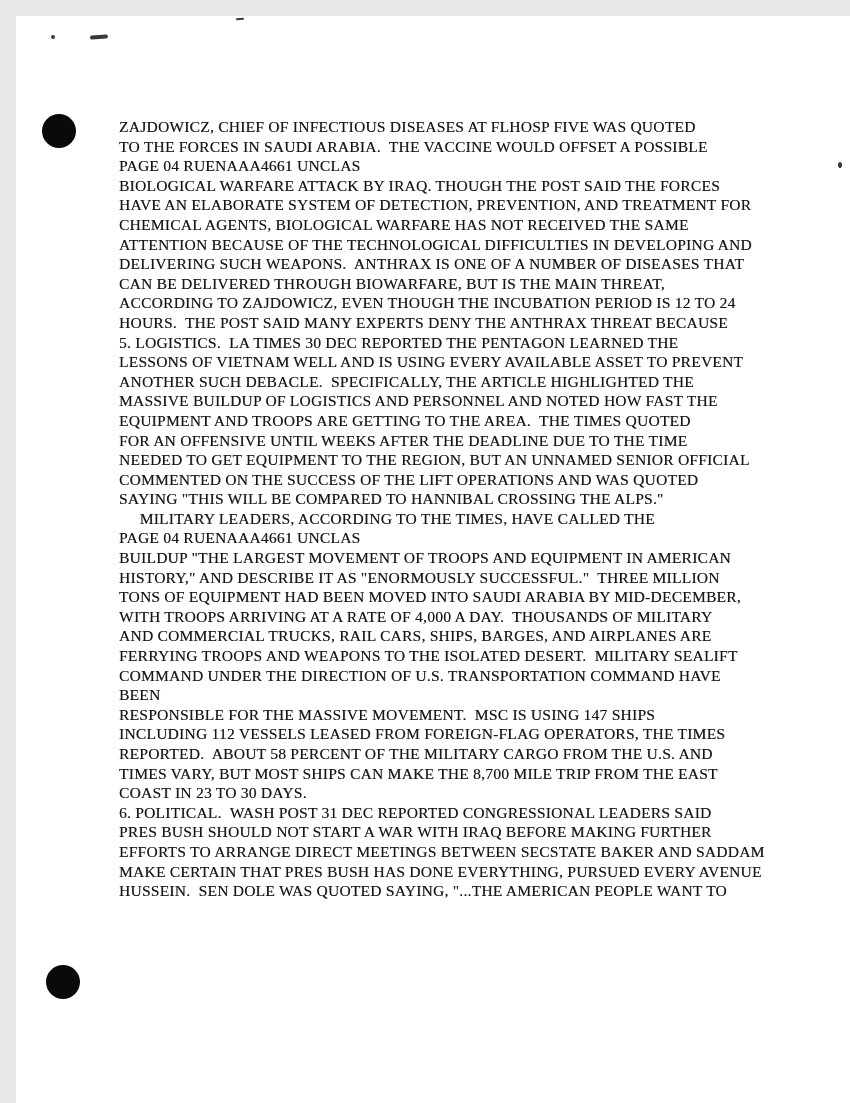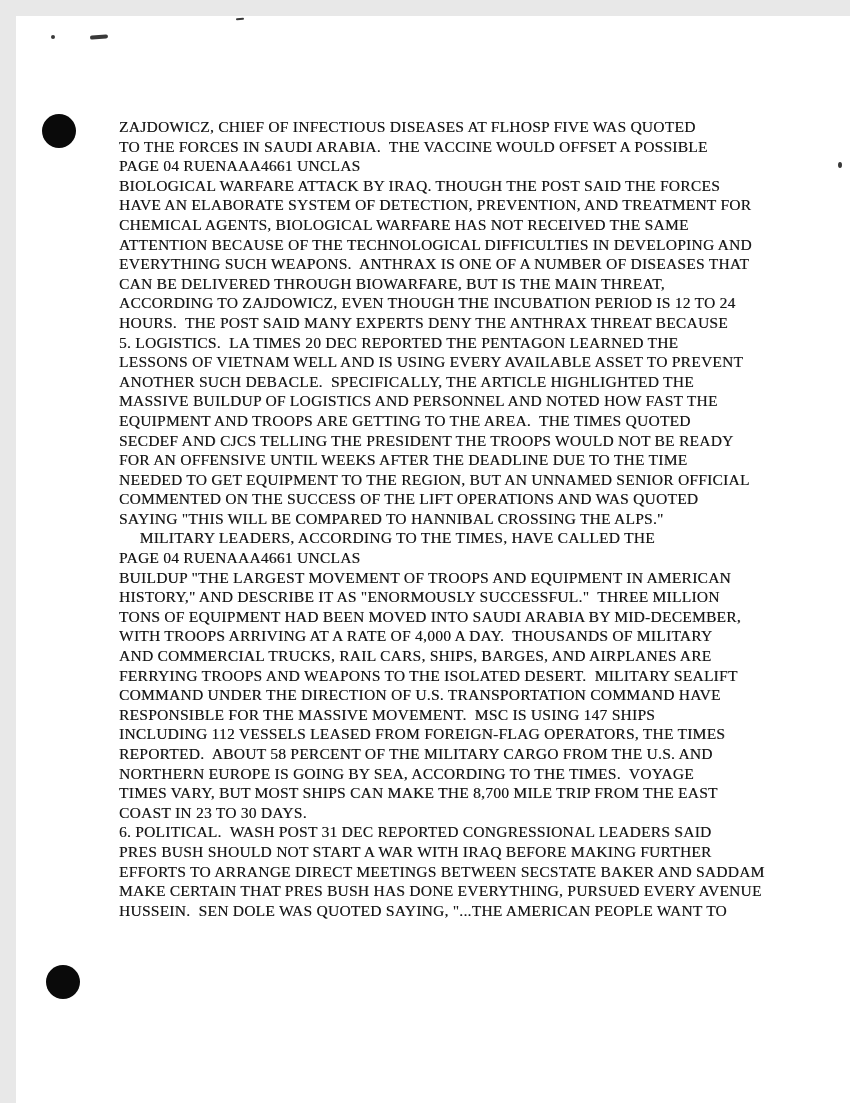--- a/index.html
+++ b/index.html
@@ -56,47 +56,46 @@
 
 <div class="scan-page">
   <div class="text-block">
       <div class="doc-line">ZAJDOWICZ, CHIEF OF INFECTIOUS DISEASES AT FLHOSP FIVE WAS QUOTED</div>
       <div class="doc-line">TO THE FORCES IN SAUDI ARABIA.  THE VACCINE WOULD OFFSET A POSSIBLE</div>
       <div class="doc-line">PAGE 04 RUENAAA4661 UNCLAS</div>
       <div class="doc-line">BIOLOGICAL WARFARE ATTACK BY IRAQ. THOUGH THE POST SAID THE FORCES</div>
       <div class="doc-line">HAVE AN ELABORATE SYSTEM OF DETECTION, PREVENTION, AND TREATMENT FOR</div>
       <div class="doc-line">CHEMICAL AGENTS, BIOLOGICAL WARFARE HAS NOT RECEIVED THE SAME</div>
       <div class="doc-line">ATTENTION BECAUSE OF THE TECHNOLOGICAL DIFFICULTIES IN DEVELOPING AND</div>
-      <div class="doc-line">EVERYTHING SUCH WEAPONS.  ANTHRAX IS ONE OF A NUMBER OF DISEASES THAT</div>
+      <div class="doc-line">DELIVERING SUCH WEAPONS.  ANTHRAX IS ONE OF A NUMBER OF DISEASES THAT</div>
       <div class="doc-line">CAN BE DELIVERED THROUGH BIOWARFARE, BUT IS THE MAIN THREAT,</div>
       <div class="doc-line">ACCORDING TO ZAJDOWICZ, EVEN THOUGH THE INCUBATION PERIOD IS 12 TO 24</div>
       <div class="doc-line">HOURS.  THE POST SAID MANY EXPERTS DENY THE ANTHRAX THREAT BECAUSE</div>
-      <div class="doc-line">5. LOGISTICS.  LA TIMES 20 DEC REPORTED THE PENTAGON LEARNED THE</div>
+      <div class="doc-line">5. LOGISTICS.  LA TIMES 30 DEC REPORTED THE PENTAGON LEARNED THE</div>
       <div class="doc-line">LESSONS OF VIETNAM WELL AND IS USING EVERY AVAILABLE ASSET TO PREVENT</div>
       <div class="doc-line">ANOTHER SUCH DEBACLE.  SPECIFICALLY, THE ARTICLE HIGHLIGHTED THE</div>
       <div class="doc-line">MASSIVE BUILDUP OF LOGISTICS AND PERSONNEL AND NOTED HOW FAST THE</div>
       <div class="doc-line">EQUIPMENT AND TROOPS ARE GETTING TO THE AREA.  THE TIMES QUOTED</div>
-      <div class="doc-line">SECDEF AND CJCS TELLING THE PRESIDENT THE TROOPS WOULD NOT BE READY</div>
       <div class="doc-line">FOR AN OFFENSIVE UNTIL WEEKS AFTER THE DEADLINE DUE TO THE TIME</div>
       <div class="doc-line">NEEDED TO GET EQUIPMENT TO THE REGION, BUT AN UNNAMED SENIOR OFFICIAL</div>
       <div class="doc-line">COMMENTED ON THE SUCCESS OF THE LIFT OPERATIONS AND WAS QUOTED</div>
       <div class="doc-line">SAYING "THIS WILL BE COMPARED TO HANNIBAL CROSSING THE ALPS."</div>
       <div class="doc-line">     MILITARY LEADERS, ACCORDING TO THE TIMES, HAVE CALLED THE</div>
       <div class="doc-line">PAGE 04 RUENAAA4661 UNCLAS</div>
       <div class="doc-line">BUILDUP "THE LARGEST MOVEMENT OF TROOPS AND EQUIPMENT IN AMERICAN</div>
       <div class="doc-line">HISTORY," AND DESCRIBE IT AS "ENORMOUSLY SUCCESSFUL."  THREE MILLION</div>
       <div class="doc-line">TONS OF EQUIPMENT HAD BEEN MOVED INTO SAUDI ARABIA BY MID-DECEMBER,</div>
       <div class="doc-line">WITH TROOPS ARRIVING AT A RATE OF 4,000 A DAY.  THOUSANDS OF MILITARY</div>
       <div class="doc-line">AND COMMERCIAL TRUCKS, RAIL CARS, SHIPS, BARGES, AND AIRPLANES ARE</div>
       <div class="doc-line">FERRYING TROOPS AND WEAPONS TO THE ISOLATED DESERT.  MILITARY SEALIFT</div>
       <div class="doc-line">COMMAND UNDER THE DIRECTION OF U.S. TRANSPORTATION COMMAND HAVE</div>
+      <div class="doc-line">BEEN</div>
       <div class="doc-line">RESPONSIBLE FOR THE MASSIVE MOVEMENT.  MSC IS USING 147 SHIPS</div>
       <div class="doc-line">INCLUDING 112 VESSELS LEASED FROM FOREIGN-FLAG OPERATORS, THE TIMES</div>
       <div class="doc-line">REPORTED.  ABOUT 58 PERCENT OF THE MILITARY CARGO FROM THE U.S. AND</div>
-      <div class="doc-line">NORTHERN EUROPE IS GOING BY SEA, ACCORDING TO THE TIMES.  VOYAGE</div>
       <div class="doc-line">TIMES VARY, BUT MOST SHIPS CAN MAKE THE 8,700 MILE TRIP FROM THE EAST</div>
       <div class="doc-line">COAST IN 23 TO 30 DAYS.</div>
       <div class="doc-line">6. POLITICAL.  WASH POST 31 DEC REPORTED CONGRESSIONAL LEADERS SAID</div>
       <div class="doc-line">PRES BUSH SHOULD NOT START A WAR WITH IRAQ BEFORE MAKING FURTHER</div>
       <div class="doc-line">EFFORTS TO ARRANGE DIRECT MEETINGS BETWEEN SECSTATE BAKER AND SADDAM</div>
       <div class="doc-line">MAKE CERTAIN THAT PRES BUSH HAS DONE EVERYTHING, PURSUED EVERY AVENUE</div>
       <div class="doc-line">HUSSEIN.  SEN DOLE WAS QUOTED SAYING, "...THE AMERICAN PEOPLE WANT TO</div>
     </div>
 <div class="hole-punch" style="left: 26px; top: 98px; height: 34px; width: 34px;"></div>
     <div class="hole-punch" style="left: 30px; top: 949px; height: 34px; width: 34px;"></div>

